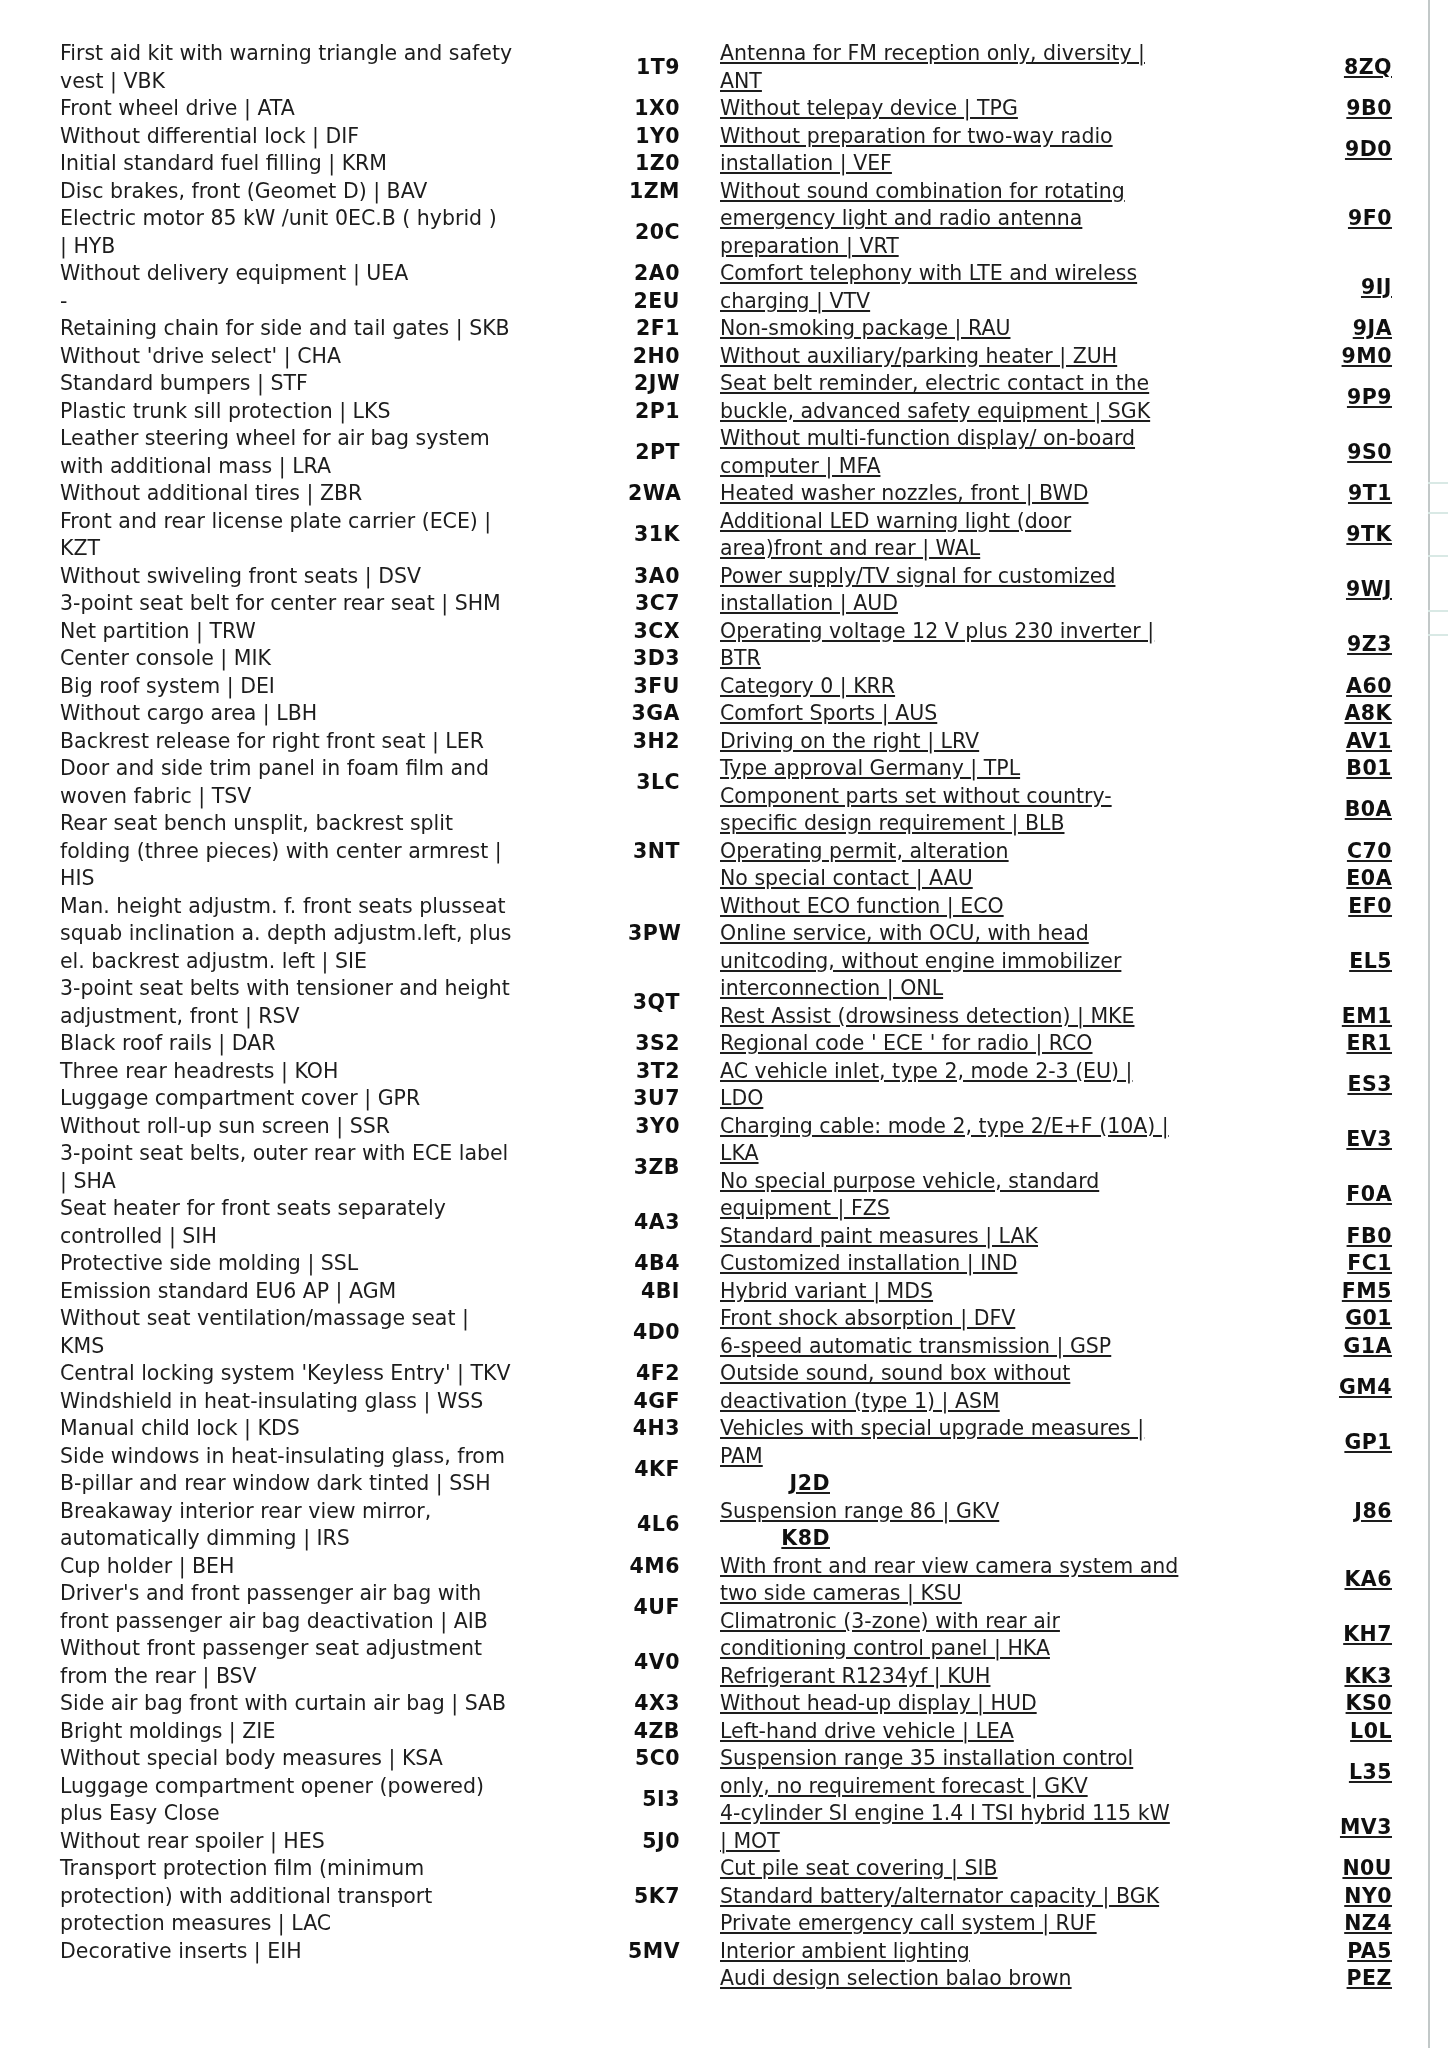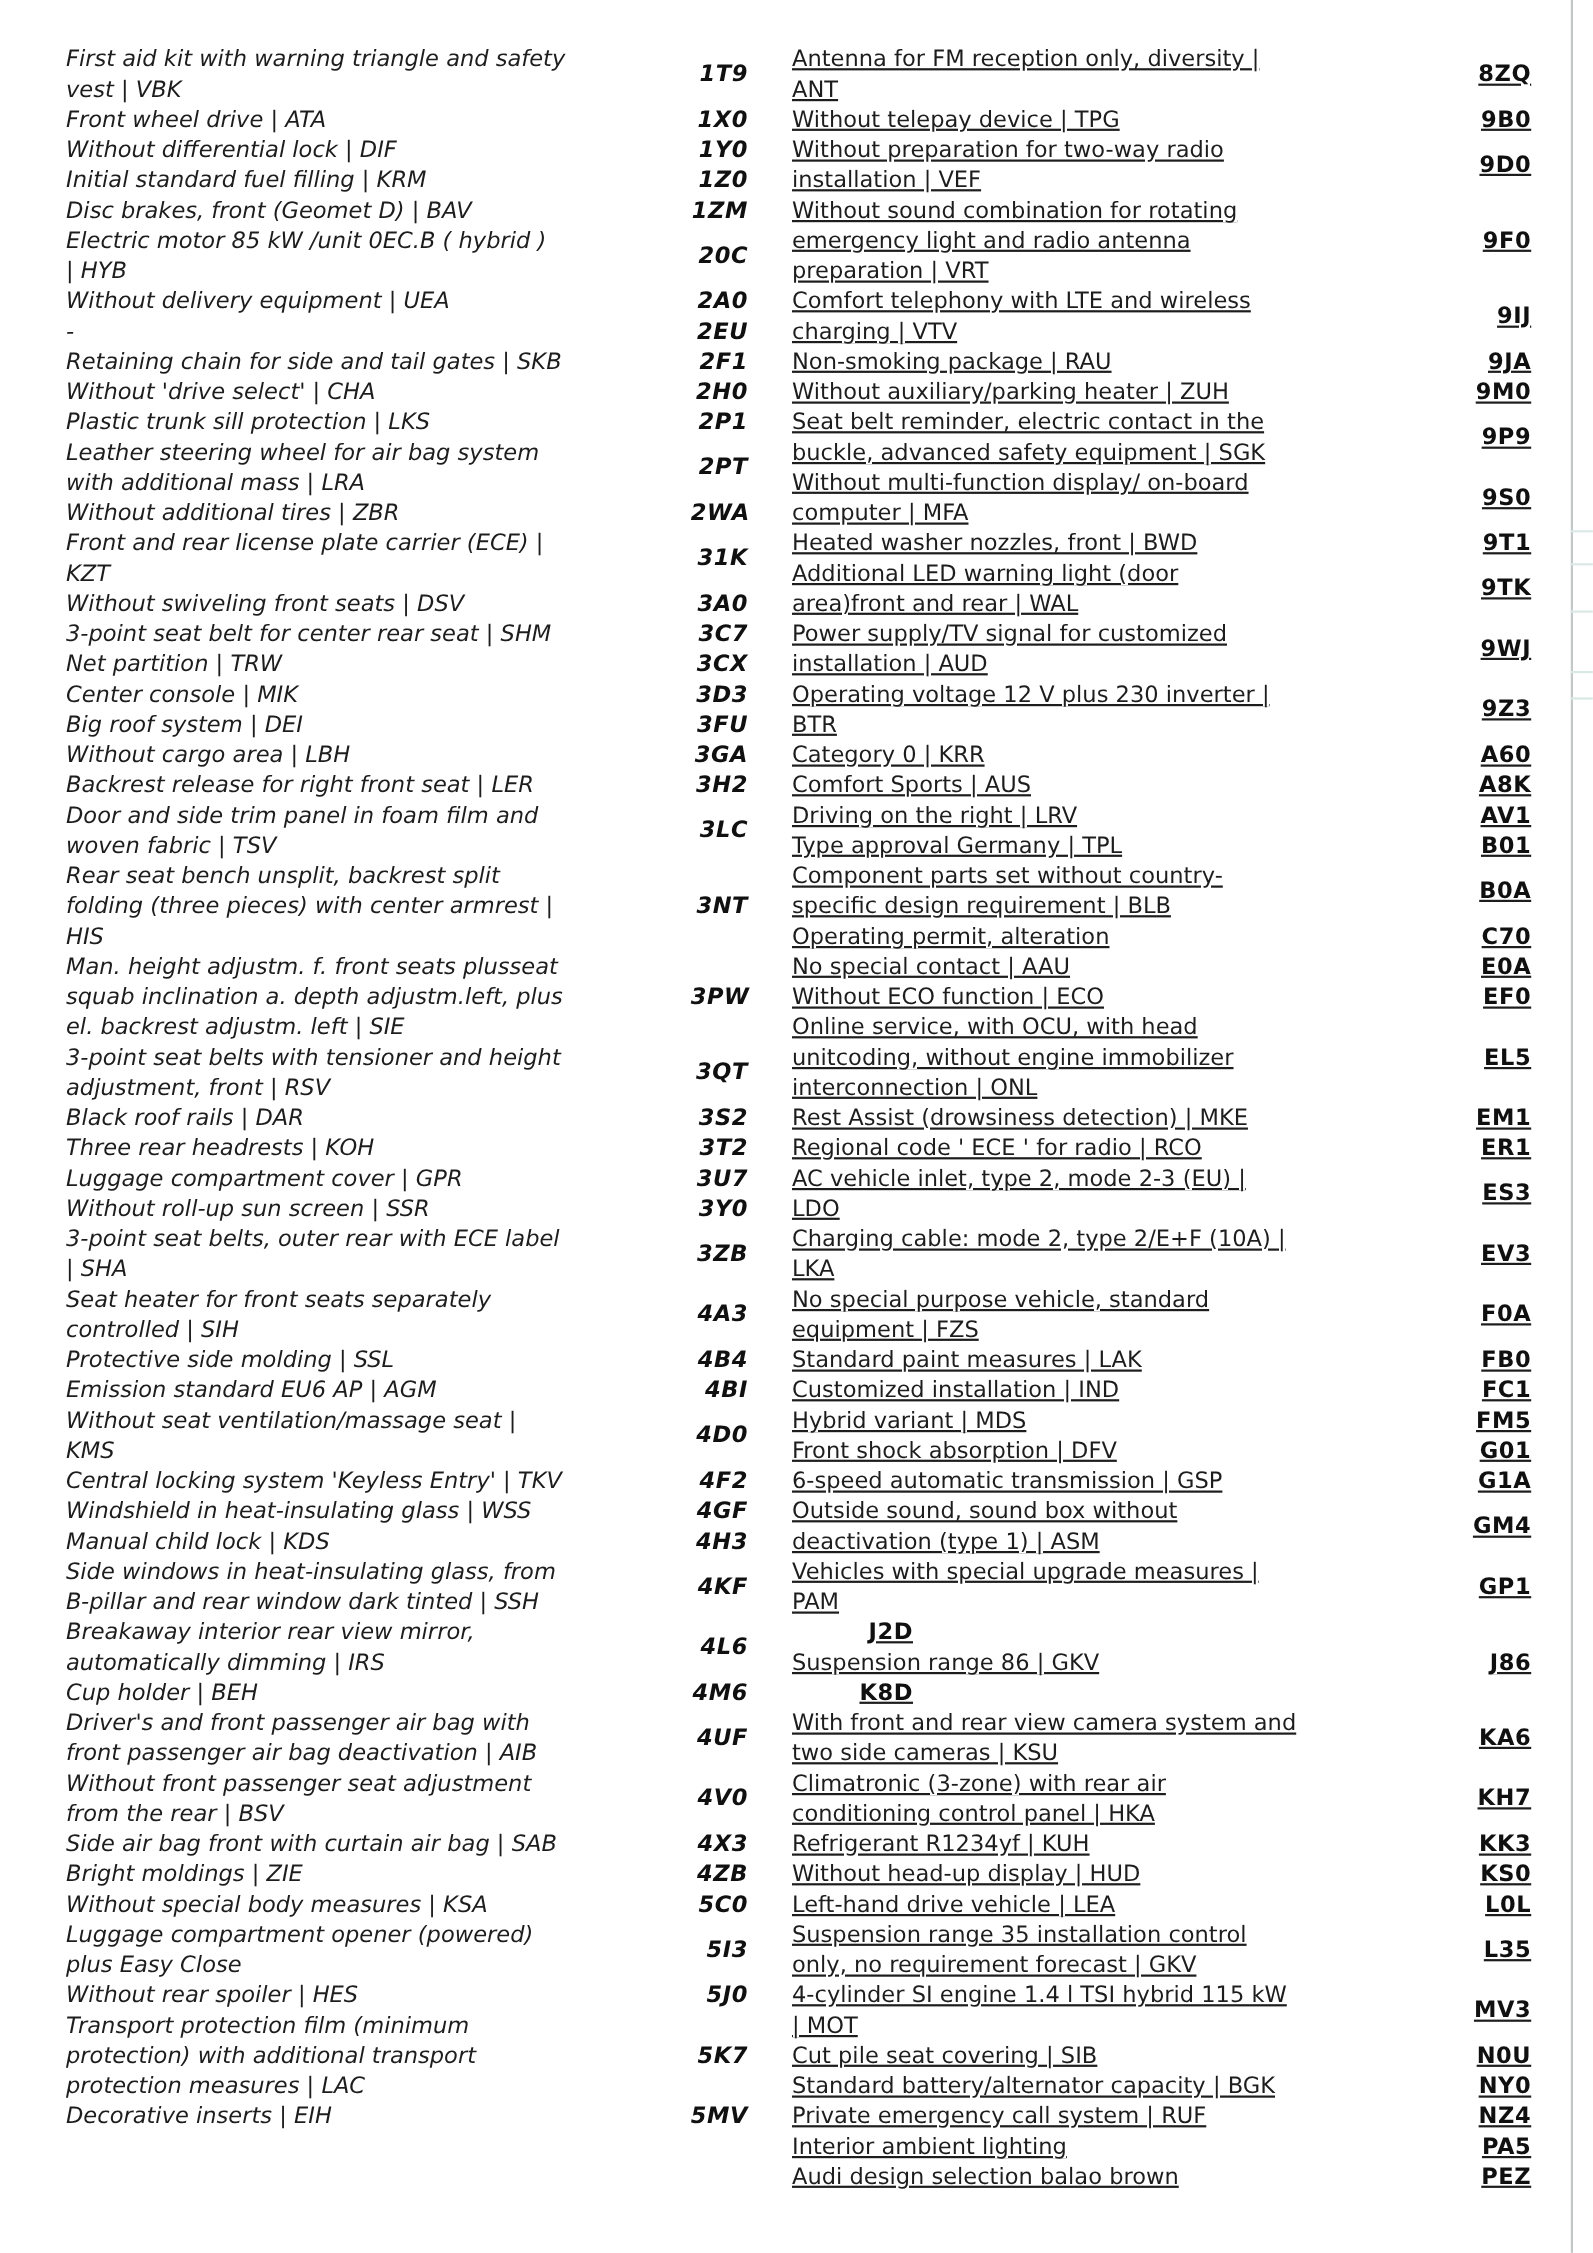--- a/index.html
+++ b/index.html
@@ -12,21 +12,21 @@
     width: 1448px;
     height: 2048px;
     overflow: hidden;
     font-family: "DejaVu Sans", "Liberation Sans", sans-serif;
     color: #1d1d1d;
   }
   .col {
     position: absolute;
     top: 40px;
   }
-  #col-left  { left: 60px;  width: 620px; font-style: italic; }
+  #col-left  { left: 60px;  width: 620px; }
   #col-right { left: 720px; width: 672px; text-decoration: underline; }
   .entry {
     display: flex;
     align-items: center;
   }
   .desc {
     flex: 1 1 auto;
     font-size: 20.5px;
     line-height: 27.5px;
     white-space: pre-wrap;
@@ -102,20 +102,24 @@
     </div>
     <div class="entry">
       <div class="desc">Retaining chain for side and tail gates | SKB</div>
       <div class="code">2F1</div>
     </div>
     <div class="entry">
       <div class="desc">Without 'drive select' | CHA</div>
       <div class="code">2H0</div>
     </div>
     <div class="entry">
+      <div class="desc">Standard bumpers | STF</div>
+      <div class="code">2JW</div>
+    </div>
+    <div class="entry">
       <div class="desc">Plastic trunk sill protection | LKS</div>
       <div class="code">2P1</div>
     </div>
     <div class="entry">
       <div class="desc">Leather steering wheel for air bag system
 with additional mass | LRA</div>
       <div class="code">2PT</div>
     </div>
     <div class="entry">
       <div class="desc">Without additional tires | ZBR</div>

